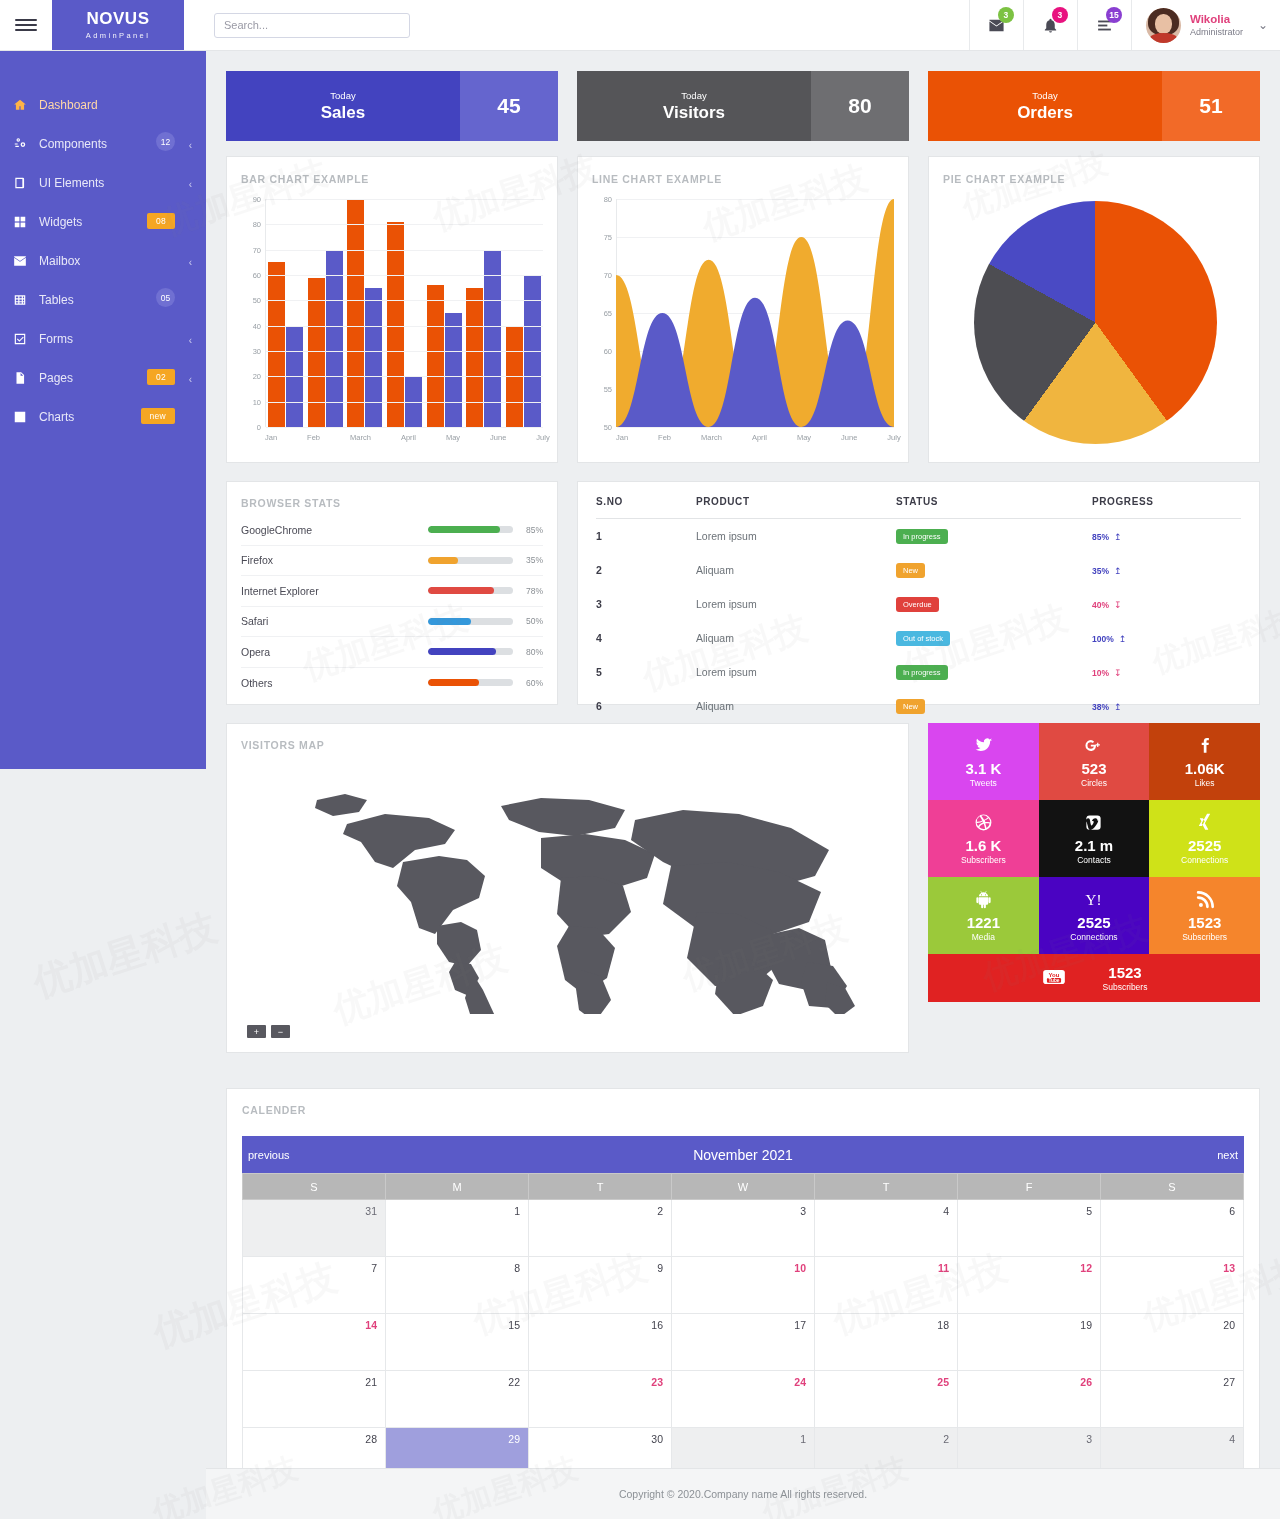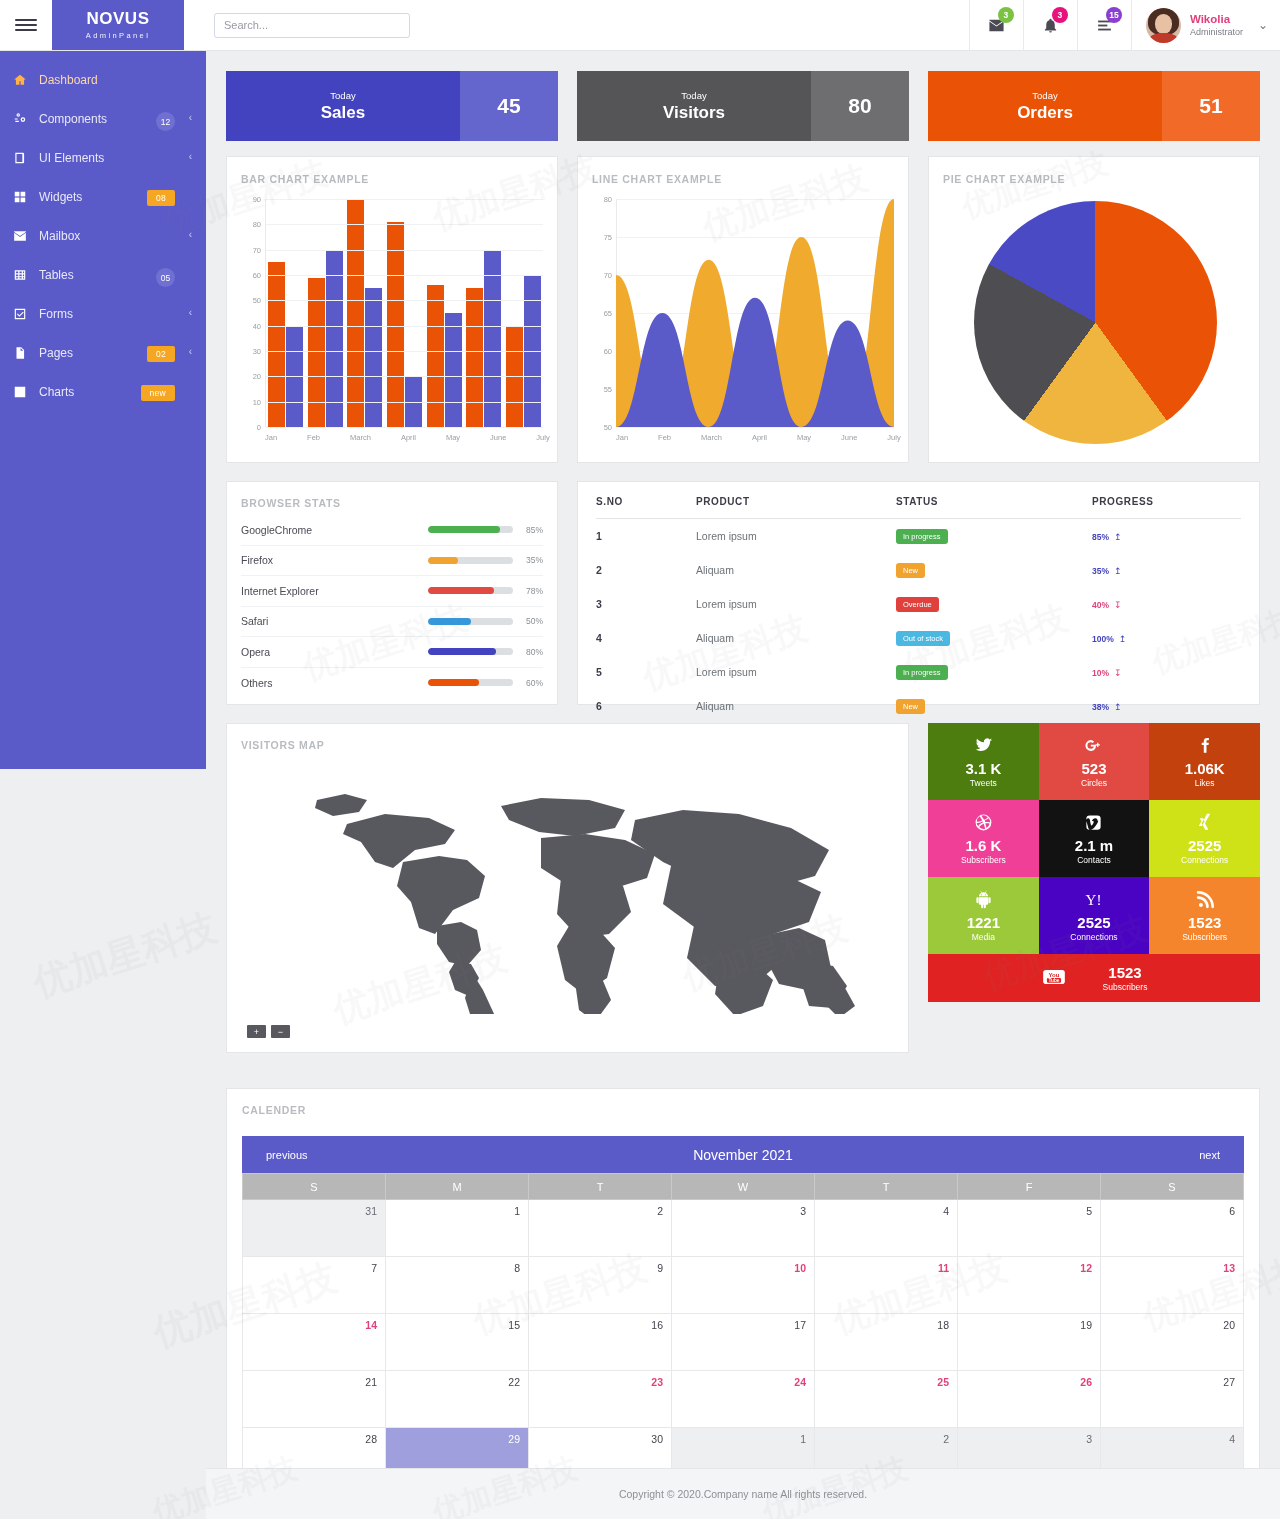--- a/index.html
+++ b/index.html
@@ -59,21 +59,21 @@
   .pname { font-size: 11.5px; color: #e0417c; font-weight: bold; line-height: 1.25; }
   .prole { font-size: 9px; color: #7c7c88; line-height: 1.25; }
   .caret { margin-left: 6px; color: #7c7c88; font-size: 12px; }
 
   
   .sidebar {
     position: absolute; top: 51px; left: 0; width: 206px; height: 718px;
     background: #5a5ac8; z-index: 20; padding-top: 22px;
   }
   .navitem {
-    display: flex; align-items: flex-start; height: 39px; padding: 0 14px 0 13px;
+    display: flex; align-items: flex-end; height: 39px; padding: 0 14px 0 13px;
     color: #e8e8f8; font-size: 12px; cursor: pointer; position: relative;
   }
   .navitem.active .nlabel { color: #ffd7a8; }
   .navitem.active .nico svg { fill: #ffb347; }
   .nico { width: 26px; display: flex; align-items: center; }
   .nico svg { width: 14px; height: 14px; fill: #ffffff; }
   .nlabel { flex: 1; }
   .nbadge-circle {
     width: 19px; height: 19px; border-radius: 50%; background: #7070d2; color: #fff;
     font-size: 8.5px; display: flex; align-items: center; justify-content: center; margin-right: 9px;
@@ -161,21 +161,21 @@
   .stile .sico svg { height: 19px; fill: #fff; }
   .stile .snum { font-size: 15px; font-weight: bold; line-height: 1.15; }
   .stile .slbl { font-size: 8.5px; margin-top: 1px; }
   .stile.wide { grid-column: 1 / span 3; flex-direction: row; gap: 36px; justify-content: center; }
   .stile.wide .snumblock { display: flex; flex-direction: column; align-items: center; }
 
   
   .calcard { position: absolute; top: 1037px; left: 20px; width: 1034px; height: 417px; padding: 15px 15px 0 15px; }
   .calhead {
     margin-top: 20px; height: 37px; background: #5a5ac8; color: #fff; display: flex;
-    align-items: center; padding: 0 24px; position: relative;
+    align-items: center; padding: 0 6px; position: relative;
   }
   .calhead .cprev, .calhead .cnext { font-size: 11px; cursor: pointer; }
   .calhead .ctitle { position: absolute; left: 0; right: 0; text-align: center; font-size: 14px; }
   .caltable { width: 100%; border-collapse: collapse; table-layout: fixed; }
   .caltable th {
     background: #b7b7b7; color: #fff; font-size: 11px; font-weight: normal; height: 26px;
     border: 1px solid #c9c9c9; text-align: center;
   }
   .caltable td {
     height: 57px; border: 1px solid #e6e8ea; vertical-align: top; text-align: right;
@@ -608,21 +608,21 @@
           <path d="M576 216l18 6 10 18-16 12-14-14z"></path>
         </g>
       </svg>
       <div class="mapzoom">
         <div class="zbtn">+</div>
         <div class="zbtn">−</div>
       </div>
     </div>
 
     <div class="socialgrid" id="socialgrid">
-        <div class="stile" style="background: #4d7c0f;">
+        <div class="stile" style="background: #d946ef;">
           <div class="sico">
             <svg viewBox="0 0 24 24">
               <path d="M23 4.9a8.6 8.6 0 01-2.4.7 4.2 4.2 0 001.8-2.3 8.4 8.4 0 01-2.7 1A4.2 4.2 0 0012.5 8a12 12 0 01-8.6-4.4 4.2 4.2 0 001.3 5.6A4.2 4.2 0 012.9 8v.1a4.2 4.2 0 003.3 4.1 4.2 4.2 0 01-1.9.1 4.2 4.2 0 003.9 2.9A8.4 8.4 0 012 17a11.9 11.9 0 006.4 1.9c7.7 0 12-6.4 12-12v-.5A8.5 8.5 0 0023 4.9z"></path>
             </svg>
           </div>
           <div class="snum">3.1 K</div>
           <div class="slbl">Tweets</div>
         </div>
         <div class="stile" style="background: rgb(224, 74, 66);">
           <div class="sico">

